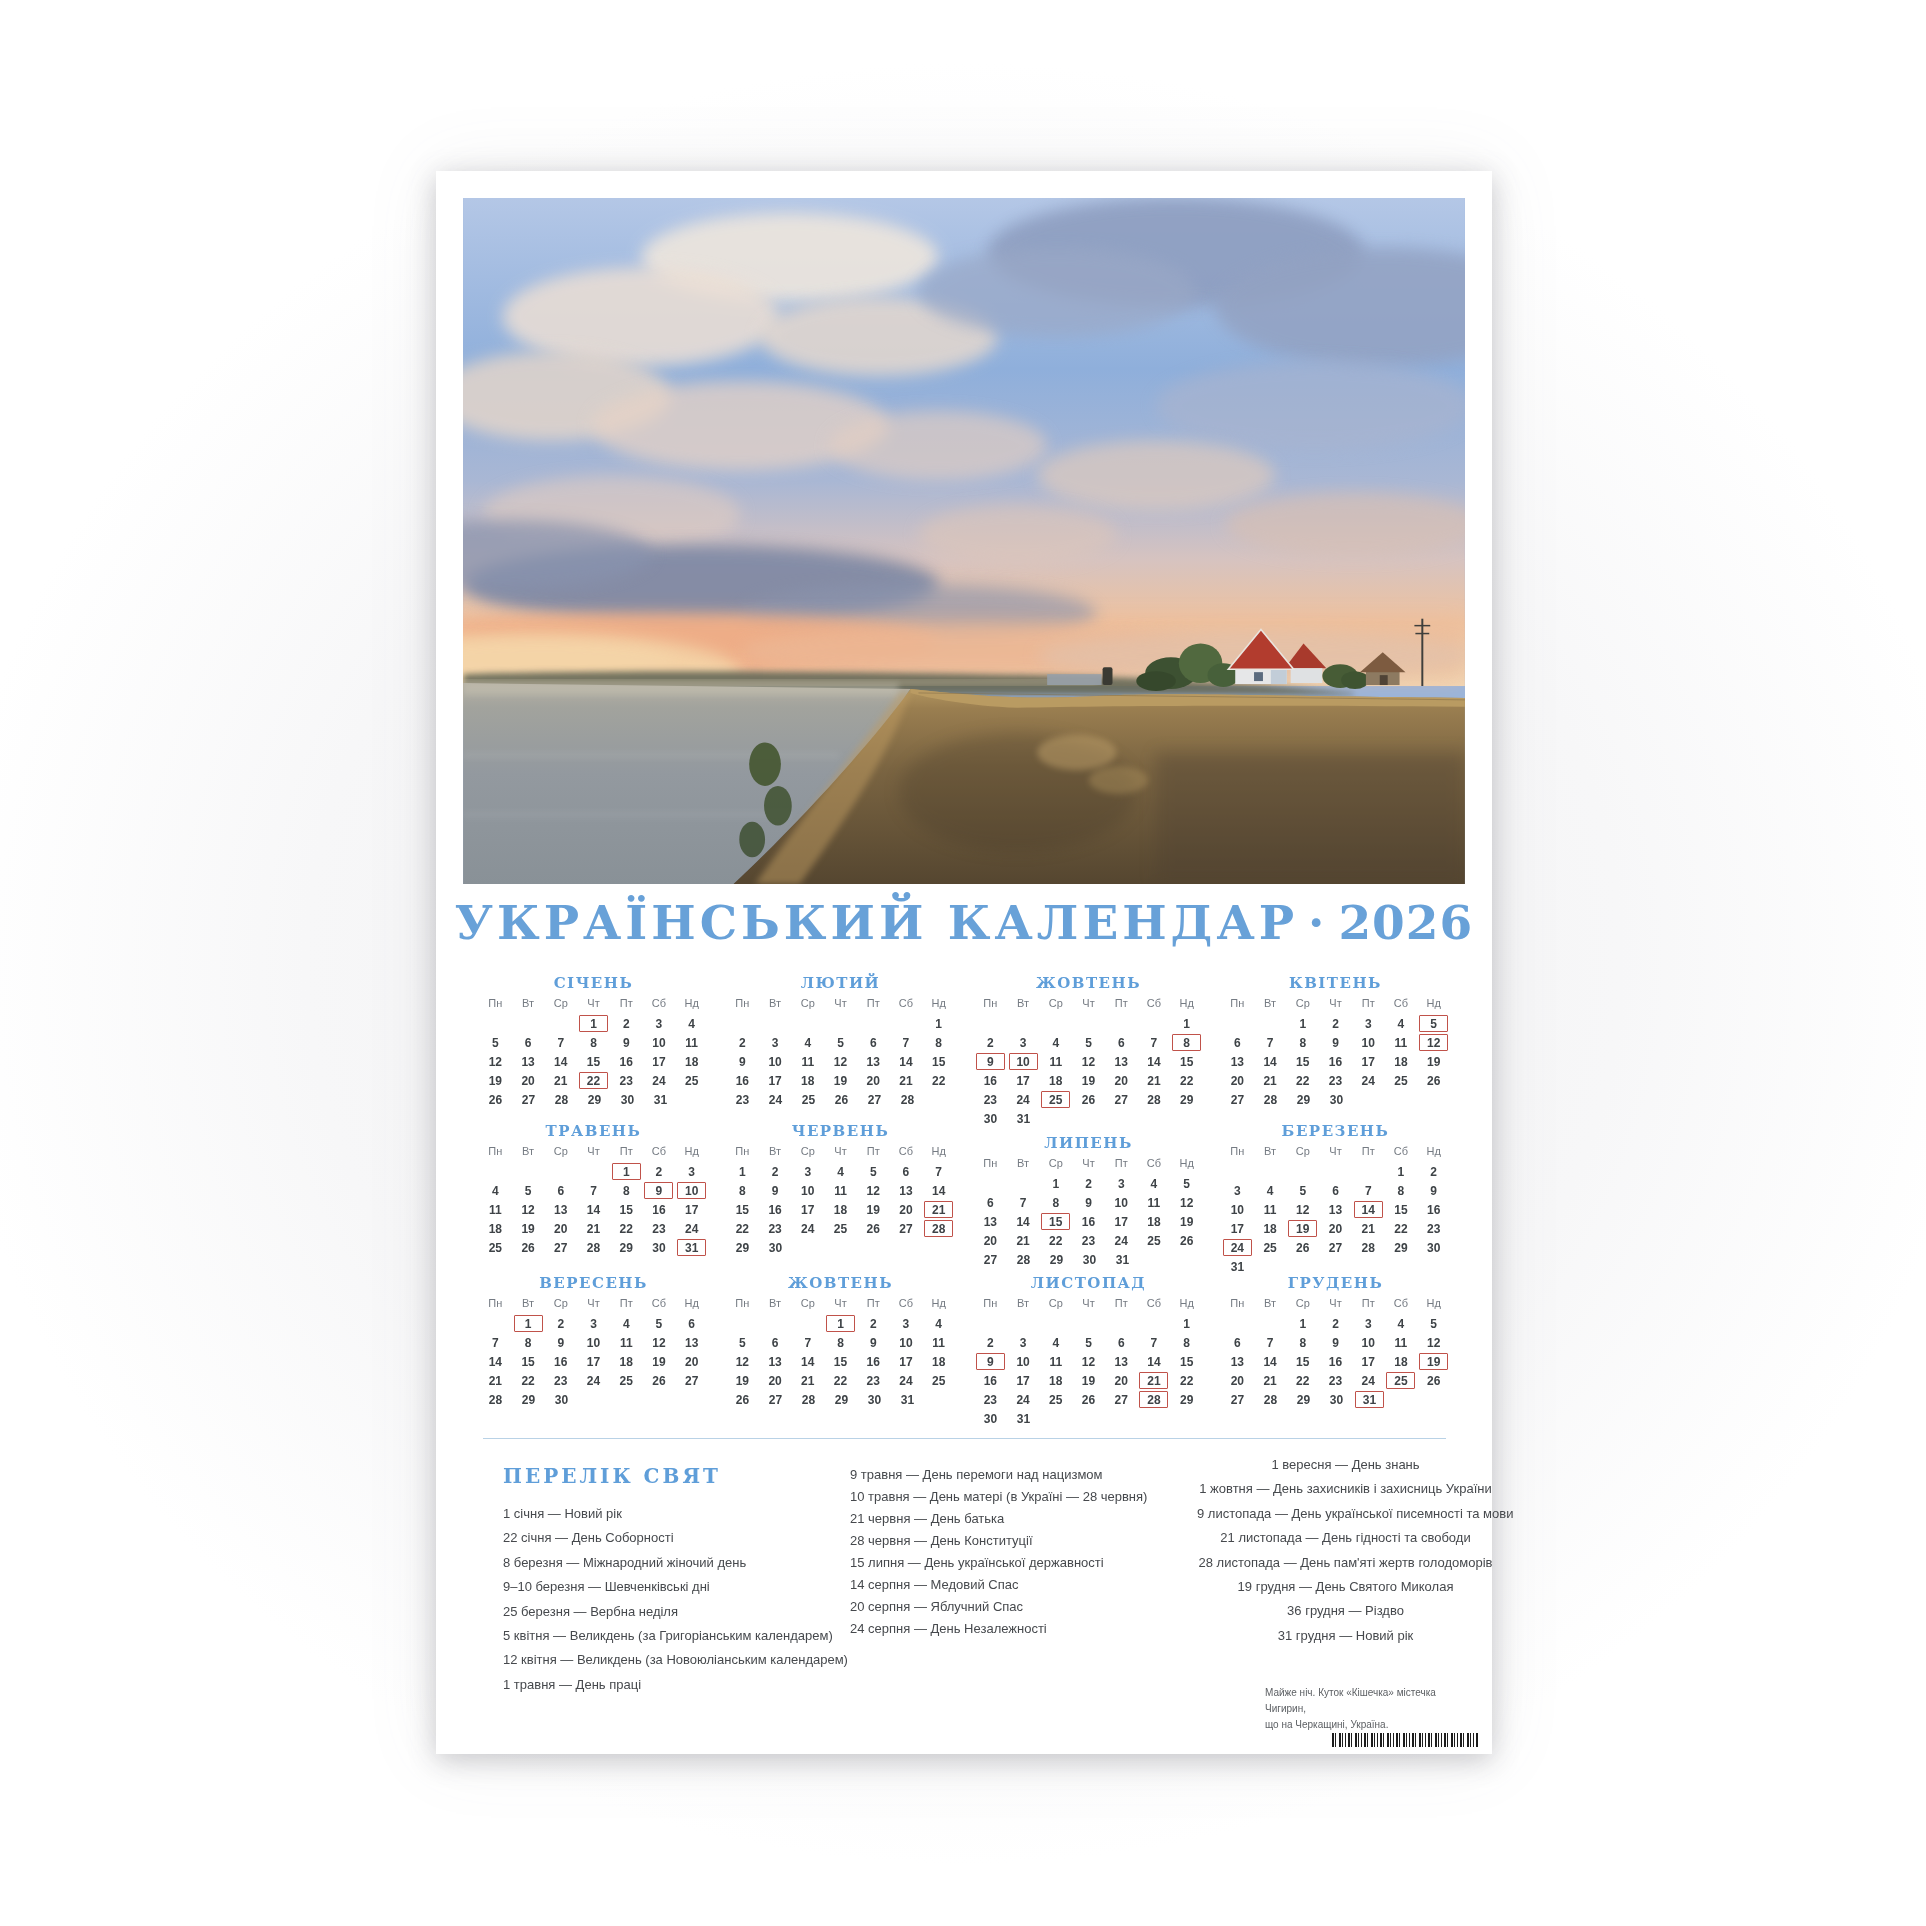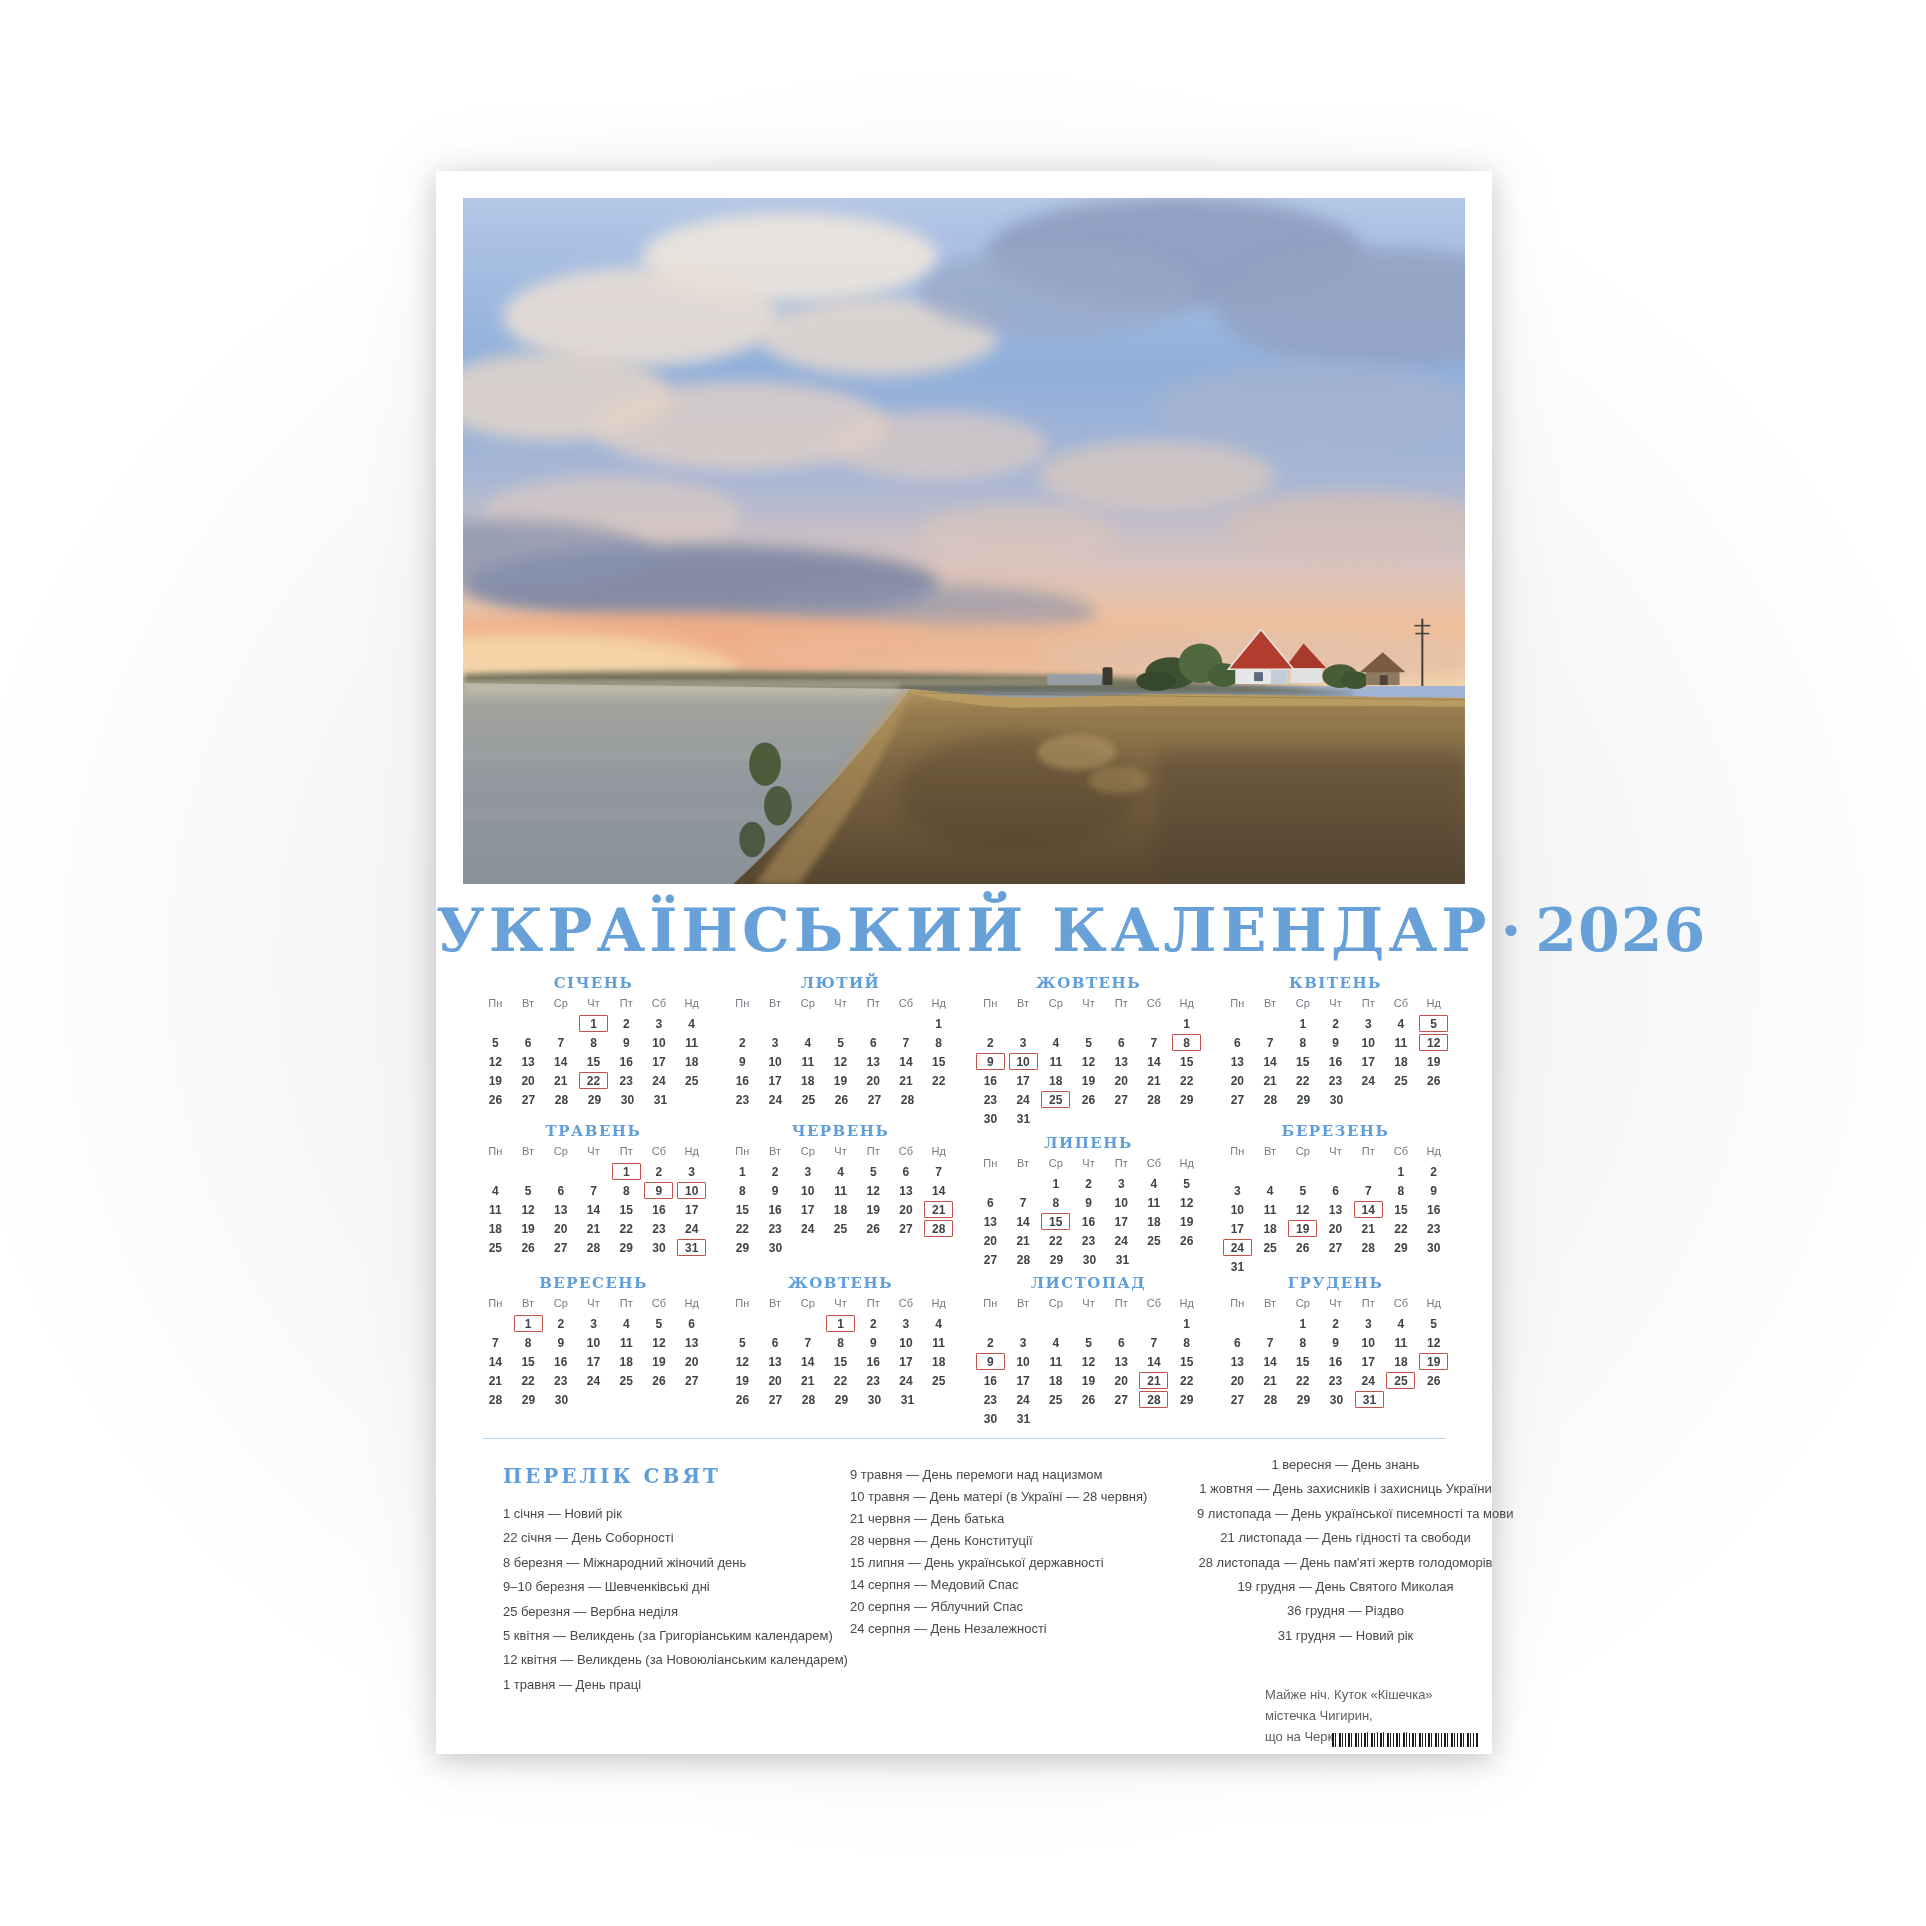--- a/index.html
+++ b/index.html
@@ -4,21 +4,21 @@
 <style>
   html,body{margin:0;padding:0;width:1927px;height:1927px;
     background:radial-gradient(ellipse 62% 55% at 50% 50%, #f0f0f1 0%, #f7f7f8 55%, #ffffff 85%);
     font-family:"Liberation Sans", sans-serif;}
   .stage{position:relative;width:1927px;height:1927px;overflow:hidden;}
   .poster{position:absolute;left:436px;top:171px;width:1056px;height:1583px;background:#ffffff;
     box-shadow:0 6px 26px rgba(95,95,105,.32), 0 0 69px rgba(120,120,130,.10);}
   .photo{position:absolute;left:27px;top:27px;width:1002px;height:686px;overflow:hidden;background:#9ab4da;}
   .photo svg{display:block;}
   .main-title{position:absolute;left:0;top:724px;width:100%;text-align:center;
-    font-family:"DejaVu Serif", serif;font-weight:bold;color:#68a1d8;font-size:60px;
+    font-family:"DejaVu Serif", serif;font-weight:bold;color:#68a1d8;font-size:47px;
     letter-spacing:4px;white-space:nowrap;}
   .main-title .year{letter-spacing:1px;}
   .main-title .sep{margin:0 10px;}
   
   .month{position:absolute;width:229px;}
   .month-title{font-family:"DejaVu Serif", serif;font-weight:bold;font-size:15px;color:#5f9ed9;
     letter-spacing:1.5px;line-height:16px;height:19px;text-align:center;}
   .weekdays{display:flex;height:14px;margin:3px 0 3px 0;}
   .wd{width:33px;text-align:center;font-size:11px;color:#757b83;}
   .week{display:flex;height:19px;}
@@ -30,21 +30,21 @@
   
   .h-title{position:absolute;left:67px;top:1293px;font-family:"DejaVu Serif", serif;font-weight:bold;
     font-size:20px;color:#5f9ed9;letter-spacing:3px;}
   .h-col{position:absolute;font-size:13px;color:#46494d;}
   .h-col1{left:67px;top:1336px;width:341px;}
   .h-col2{left:414px;top:1297px;width:309px;}
   .h-col3{left:761px;top:1287px;width:297px;text-align:center;}
   .h-item{white-space:nowrap;margin-bottom:11.4px;line-height:13px;}
   .h-col2 .h-item{margin-bottom:9px;}
   .h-item.wrap{white-space:normal;padding-left:69px;text-indent:-69px;line-height:21px;margin-bottom:4px;}
-  .caption{position:absolute;left:829px;top:1514px;width:208px;font-size:13px;color:#5d6064;line-height:1.6;}
+  .caption{position:absolute;left:829px;top:1514px;width:208px;font-size:10px;color:#5d6064;line-height:1.6;}
   .barcode{position:absolute;left:896px;top:1562px;width:147px;height:14px;
     background:repeating-linear-gradient(90deg,#1d1d1d 0 2px,#fff 2px 3px,#1d1d1d 3px 4px,#fff 4px 7px,
       #1d1d1d 7px 9px,#fff 9px 10px,#1d1d1d 10px 11px,#fff 11px 13px,#1d1d1d 13px 14px,#fff 14px 16px);}
 </style>
 </head>
 <body>
 
 <div class="stage">
   <div class="poster">
 

